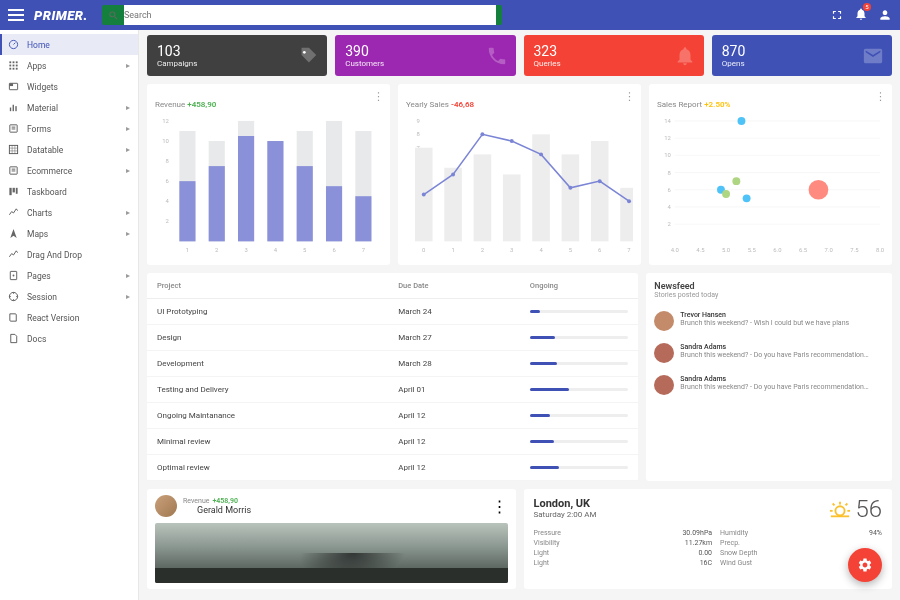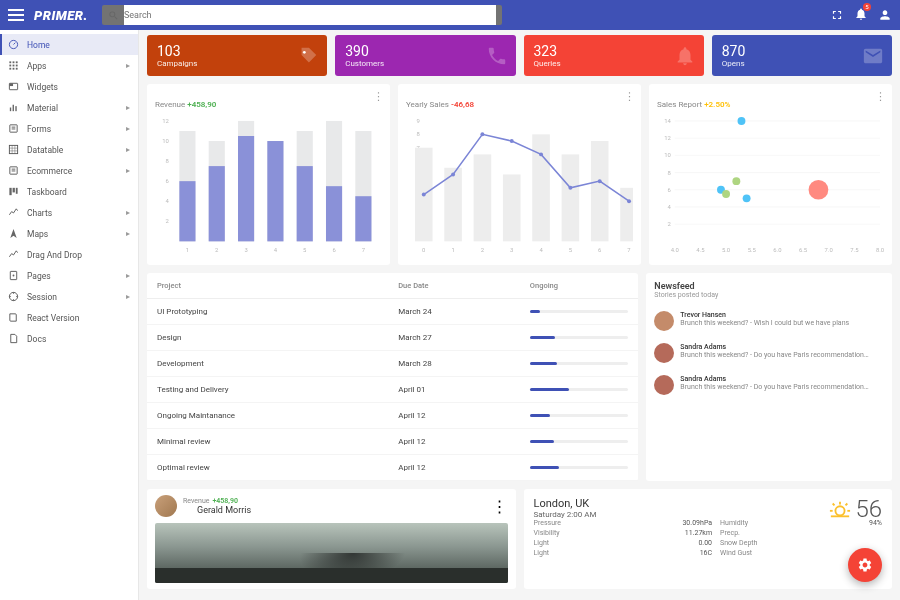--- a/index.html
+++ b/index.html
@@ -1,21 +1,21 @@
 <!DOCTYPE html>
 <html><head>
 <meta charset="utf-8">
 <style>
 * { box-sizing: border-box; margin: 0; padding: 0; font-family: -apple-system, BlinkMacSystemFont, "Segoe UI", Roboto, Arial, sans-serif; }
 body { background: #f5f5f5; width: 900px; height: 600px; overflow: hidden; }
 .header { height: 30px; background: #3f51b5; display: flex; align-items: center; padding: 0 8px; color: #fff; position: relative; z-index: 10; }
 .hamburger { width: 16px; height: 16px; display: flex; flex-direction: column; justify-content: space-around; cursor: pointer; margin-right: 10px; }
 .hamburger span { height: 2px; background: #fff; }
 .brand { font-weight: 900; font-size: 13px; letter-spacing: 0.5px; margin-right: 14px; font-style: italic; }
-.searchbox { flex: 0 0 400px; background: #737373; height: 20px; border-radius: 2px; display: flex; align-items: center; padding: 0 6px; }
+.searchbox { flex: 0 0 400px; background: #15803d; height: 20px; border-radius: 2px; display: flex; align-items: center; padding: 0 6px; }
 .searchbox svg { width: 11px; height: 11px; fill: #666; margin-right: 5px; }
 .searchbox input { border: none; outline: none; font-size: 9px; flex: 1; color: #333; height: 100%; }
 .header-right { margin-left: auto; display: flex; align-items: center; gap: 10px; }
 .header-right .hicon { width: 14px; height: 14px; fill: #fff; cursor: pointer; position: relative; }
 .badge-dot { position: absolute; top: -3px; right: -3px; background: #f44336; color: #fff; border-radius: 50%; font-size: 6px; width: 8px; height: 8px; display: flex; align-items: center; justify-content: center; }
 
 .layout { display: flex; height: calc(100% - 30px); }
 .sidebar { width: 139px; background: #fff; border-right: 1px solid #e7e7e7; overflow: hidden; flex-shrink: 0; }
 .snav { list-style: none; padding: 4px 0; }
 .snav li { display: flex; align-items: center; padding: 5px 8px; font-size: 8.5px; color: #555; cursor: pointer; position: relative; }
@@ -61,26 +61,26 @@
 .profile-head { display: flex; align-items: center; gap: 6px; }
 .profile-head .av { width: 22px; height: 22px; border-radius: 50%; background: linear-gradient(135deg,#c9a07a,#a07850); }
 .profile-head .rev { font-size: 7px; color: #888; }
 .profile-head .name { font-size: 9px; color: #333; padding-left: 14px; }
 .profile .pmore { position: absolute; right: 8px; top: 8px; }
 .pimg { margin-top: 6px; height: 60px; background: linear-gradient(180deg,#b8c4bb 0%,#8a9690 40%,#3e4742 100%); border-radius: 2px; position: relative; overflow: hidden; }
 .pimg::before { content:''; position:absolute; bottom:0; left:40%; width:30%; height:50%; background:radial-gradient(ellipse at top,rgba(0,0,0,0.6),transparent 70%); transform:skewX(-15deg);}
 .pimg::after { content:''; position:absolute; bottom:0; left:0; right:0; height:25%; background:#2a2f2c; }
 
 .weather { background: #fff; border-radius: 3px; padding: 8px 10px; position: relative; }
-.weather .wcity { font-size: 11px; font-weight: 400; color: #333; }
+.weather .wcity { font-size: 11px; font-weight: 700; color: #333; }
 .weather .wtime { font-size: 8px; color: #666; }
 .weather .wdesc { font-size: 7px; color: #aaa; }
 .weather .wtemp { position: absolute; right: 10px; top: 6px; font-size: 24px; color: #555; font-weight: 300; display:flex; align-items:center; gap:4px; }
 .weather .wicon { width: 22px; height: 22px; }
-.weather-stats { display: grid; grid-template-columns: 1fr auto 1fr auto; gap: 2px 8px; font-size: 7px; color: #888; }
+.weather-stats { margin-top: 10px; display: grid; grid-template-columns: 1fr auto 1fr auto; gap: 2px 8px; font-size: 7px; color: #888; }
 .weather-stats span:nth-child(4n+2), .weather-stats span:nth-child(4n+4) { color:#555; text-align:right; }
 
 .fab { position: fixed; right: 18px; bottom: 18px; width: 34px; height: 34px; border-radius: 50%; background: #f44336; display: flex; align-items: center; justify-content: center; box-shadow: 0 3px 8px rgba(0,0,0,0.3); cursor: pointer; }
 .fab svg { width: 16px; height: 16px; fill: #fff; }
 
 svg.bar-chart .bar-bg { fill: #e8e9ea; }
 svg.bar-chart .bar-fg { fill: #8a91d8; }
 svg.line-chart .ln { fill: none; stroke: #7b85d6; stroke-width: 1.5; }
 svg.line-chart .pt { fill: #7b85d6; }
 svg.line-chart .bar-bg { fill: #ededed; }
@@ -238,21 +238,21 @@
           <svg class="sicon" viewBox="0 0 24 24">
             <path d="M6 3h9l4 4v14H6z" fill="none" stroke="currentColor" stroke-width="2"></path>
           </svg>
           <span>Docs</span>
         </li>
       </ul>
   </div>
 
   <div class="main">
     <div class="cards" id="cards">
-        <div class="card" style="background: #c2410c;">
+        <div class="card" style="background: #404040;">
           <div class="cnum">103</div>
           <div class="clabel">Campaigns</div>
           <svg class="cicon" viewBox="0 0 24 24">
             <path d="M21 11l-8-8H5v8l8 8 8-8z"></path>
             <circle cx="8" cy="8" r="1.5" fill="#fff"></circle>
           </svg>
         </div>
         <div class="card" style="background: rgb(156, 39, 176);">
           <div class="cnum">390</div>
           <div class="clabel">Customers</div>

